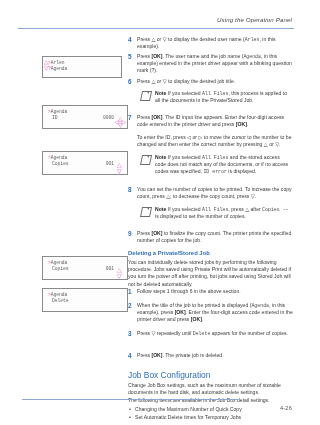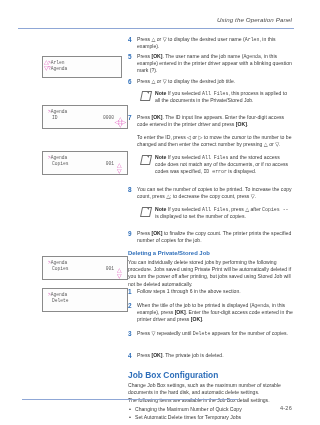--- a/index.html
+++ b/index.html
@@ -165,21 +165,21 @@
     position: absolute; left: 0; width: 166px;
     font-size: 5.9px; font-weight: bold;
     color: #2f6fba;
   }
   .para {
     position: absolute; left: 0; width: 166px;
     font-size: 5.1px; line-height: 7.2px; color: #3a3a3a;
   }
   .big-head {
     position: absolute; left: 0; width: 166px;
-    font-size: 8.4px; font-weight: bold;
+    font-size: 8.4px; font-weight: normal;
     color: #2f6fba;
   }
   .bullet-list {
     position: absolute; left: 0; width: 166px;
     font-size: 5.1px; line-height: 8px; color: #3a3a3a;
   }
   .bullet-list div { padding-left: 7px; position: relative; }
   .bullet-list div:before {
     content: "\2022";
     position: absolute; left: 1px; top: -0.4px;

